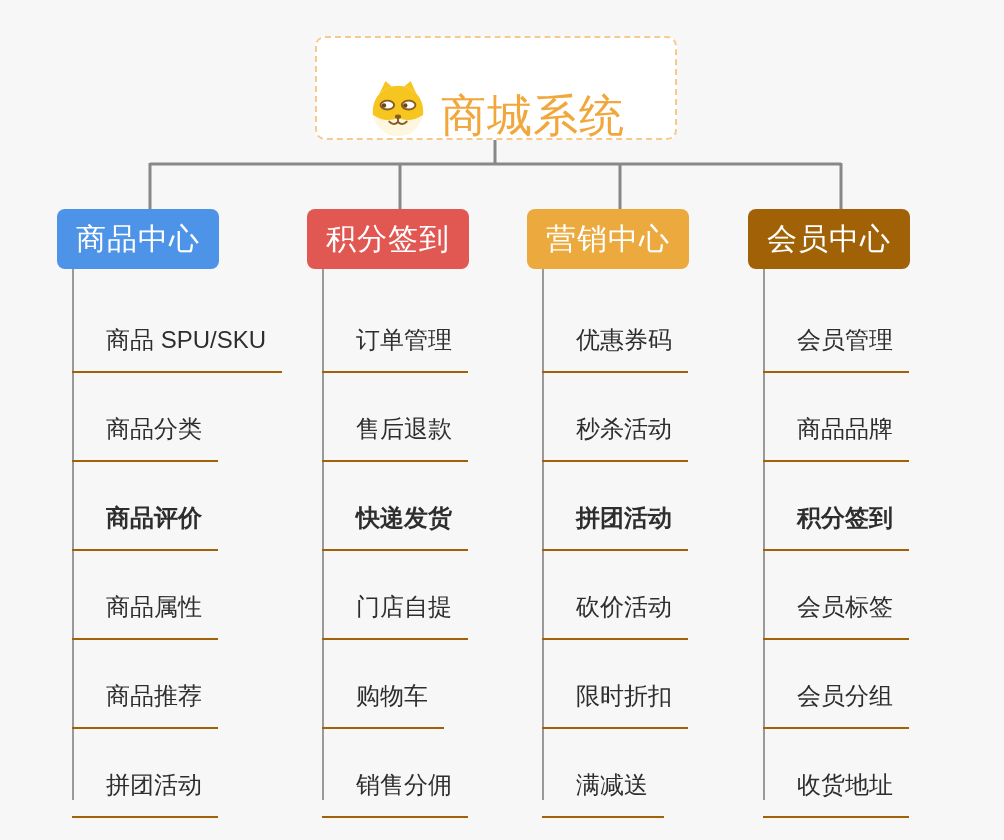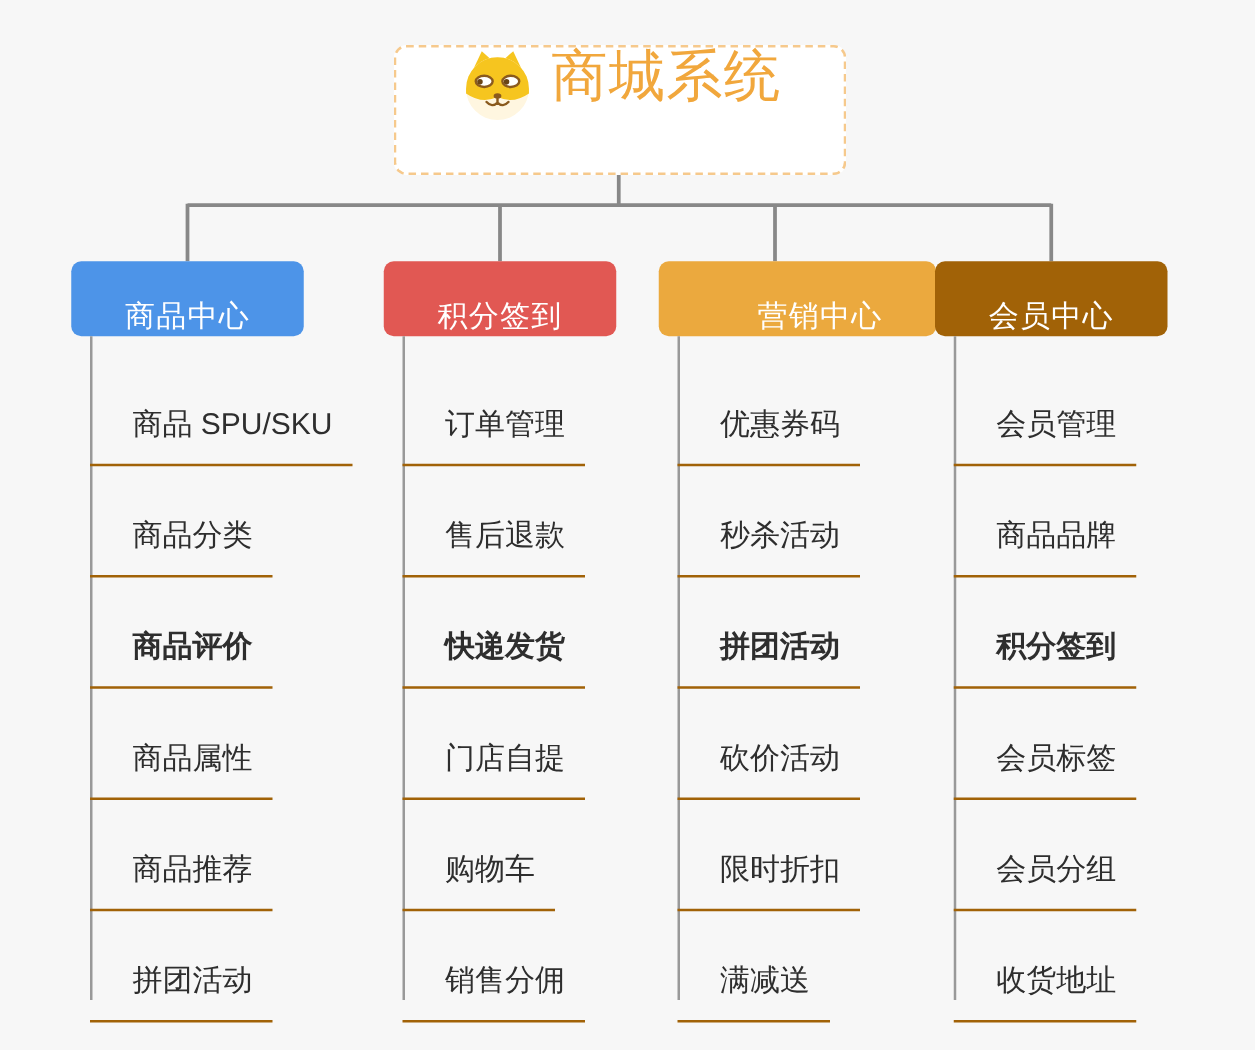--- a/index.html
+++ b/index.html
@@ -4,32 +4,32 @@
 <style>
   html,body{margin:0;padding:0;}
   body{font-family:"Liberation Sans","DejaVu Sans",sans-serif;}
   .canvas{position:relative;width:1004px;height:840px;background:#F7F7F7;overflow:hidden;}
   .connectors{position:absolute;left:0;top:0;width:1004px;height:840px;pointer-events:none;}
 
   
   .root-node{
     position:absolute;left:315px;top:36px;width:362px;height:104px;
     background:#FFFFFF;border:2px dashed #F6C98C;border-radius:10px;
-    box-sizing:border-box;display:flex;align-items:flex-start;justify-content:center;gap:12px;
+    box-sizing:border-box;display:flex;align-items:flex-end;justify-content:center;gap:12px;
   }
   .root-title{font-size:45px;line-height:1;letter-spacing:1px;color:#F1A73C;}
   .dog-icon{width:62px;height:60px;display:block;}
 
   
   .branch-header{
-    position:absolute;top:209px;width:186px;height:60px;border-radius:8px;
-    display:flex;align-items:flex-end;justify-content:center;
-    color:#FFFFFF;font-size:24px;letter-spacing:1px;
+    position:absolute;top:209px;width:162px;height:60px;border-radius:8px;
+    display:flex;align-items:center;justify-content:center;
+    color:#FFFFFF;font-size:30px;letter-spacing:1px;
   }
-  .bh-0{left:57px;} .bh-1{left:307px;} .bh-2{left:527px;padding-left:36px;} .bh-3{left:748px;}
+  .bh-0{left:57px;} .bh-1{left:307px;} .bh-2{left:527px;} .bh-3{left:748px;}
 
   
   .branch-column{position:absolute;top:269px;}
   .bc-0{left:72px;} .bc-1{left:322px;} .bc-2{left:542px;} .bc-3{left:763px;}
   .branch-vline{position:absolute;left:0;top:0;width:2px;height:531px;background:#999999;}
   .node-item{
     position:absolute;left:0;height:40px;box-sizing:content-box;
     display:flex;align-items:flex-end;white-space:nowrap;width:max-content;
     border-bottom:2px solid #a16207;padding:0 16px 19px 34px;
   }

